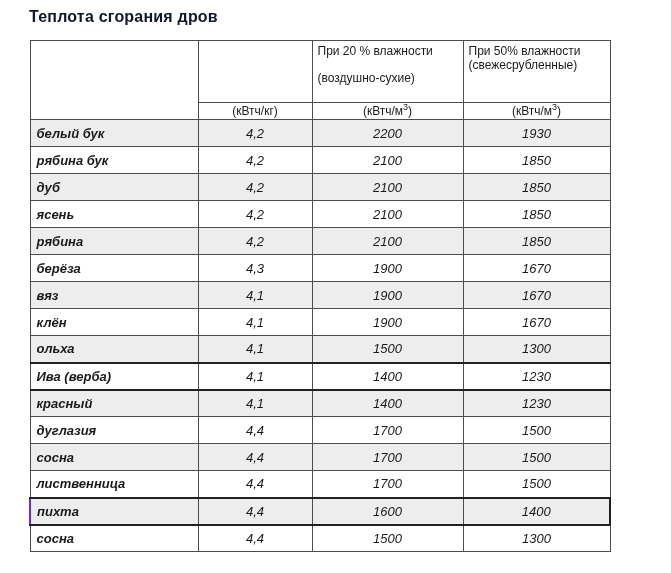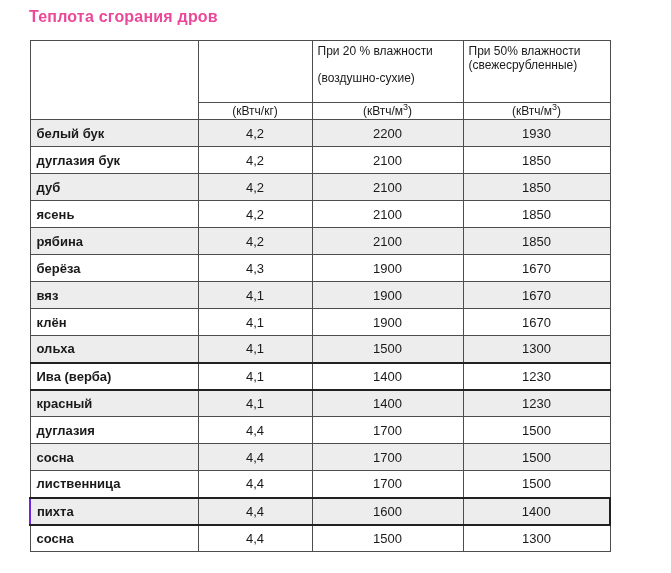--- a/index.html
+++ b/index.html
@@ -13,21 +13,21 @@
     overflow: hidden;
     font-family: "Liberation Sans", sans-serif;
     color: #1a1a1a;
   }
   .content {
     padding: 8px 0 0 29px;
   }
   .page-title {
     font-size: 16px;
     font-weight: bold;
-    color: #ec4899;
+    color: #0f172a;
     margin: 0 0 14px 0;
     letter-spacing: 0.2px;
   }
   table.fuel {
     border-collapse: collapse;
     table-layout: fixed;
     width: 580px;
   }
   table.fuel th,
   table.fuel td {
@@ -54,21 +54,21 @@
     text-align: center;
     vertical-align: middle;
     padding: 1px 2px;
     background: #ffffff;
   }
   th.unit-cell sup {
     font-size: 9px;
     line-height: 0;
   }
   
-  tbody tr { height: 27px; }
+  tbody tr { height: 27px; font-style: italic; }
   tbody tr:nth-child(odd) { background: #ededed; }
   tbody tr:nth-child(even) { background: #ffffff; }
   td.wood-name {
     font-size: 13px;
     font-weight: bold;
     text-align: left;
     padding: 2px 4px 2px 6px;
   }
   td.num-val {
     font-size: 13px;
@@ -121,21 +121,21 @@
       </tr>
     </thead>
     <tbody>
       <tr>
         <td class="wood-name">белый бук</td>
         <td class="num-val">4,2</td>
         <td class="num-val">2200</td>
         <td class="num-val">1930</td>
       </tr>
       <tr>
-        <td class="wood-name">дуглазия бук</td>
+        <td class="wood-name">рябина бук</td>
         <td class="num-val">4,2</td>
         <td class="num-val">2100</td>
         <td class="num-val">1850</td>
       </tr>
       <tr>
         <td class="wood-name">дуб</td>
         <td class="num-val">4,2</td>
         <td class="num-val">2100</td>
         <td class="num-val">1850</td>
       </tr>

